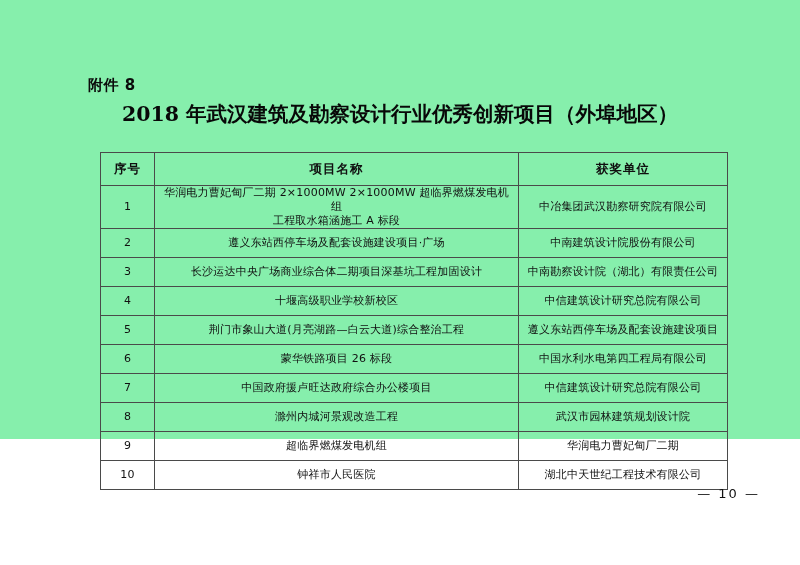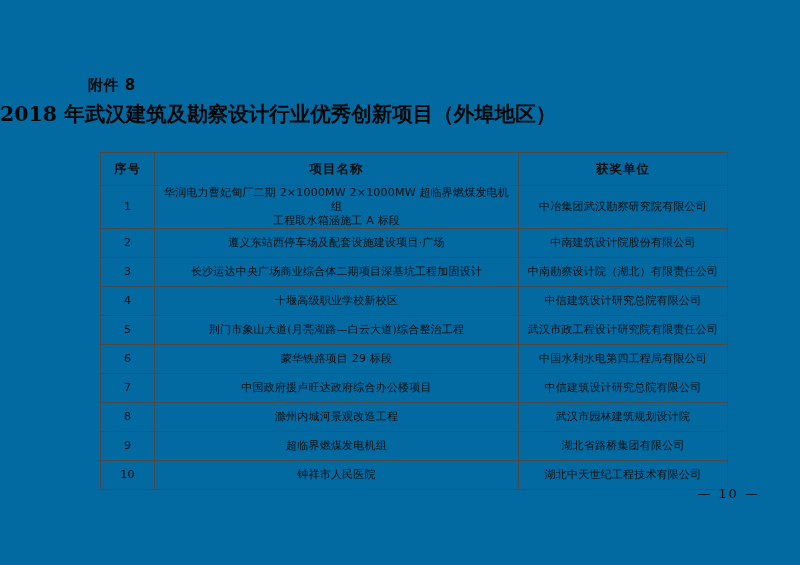--- a/index.html
+++ b/index.html
@@ -11,22 +11,22 @@
     height: 565px;
     background: #ffffff;
     font-family: "DejaVu Sans", "Liberation Sans", sans-serif;
     color: #000000;
     overflow: hidden;
   }
 
   .page {
     position: relative;
     width: 800px;
-    height: 565px;
-    background: #0369a1;
+    height: 439px;
+    background: #86efac;
     box-sizing: border-box;
   }
 
   
   .attachment-label {
     position: absolute;
     left: 88px;
     top: 76px;
     font-family: "DejaVu Sans", "Liberation Sans", sans-serif;
     font-weight: bold;
@@ -35,20 +35,21 @@
     color: #0b0b0b;
     white-space: nowrap;
   }
 
   
   .doc-title {
     position: absolute;
     left: 0;
     top: 100px;
     width: 800px;
+    text-align: center;
     font-family: "DejaVu Serif", "Liberation Serif", serif;
     font-weight: bold;
     font-size: 20.5px;
     letter-spacing: 0px;
     color: #080808;
     white-space: nowrap;
   }
 
   
   .table-wrap {
@@ -162,45 +163,45 @@
 
         <tr>
           <td class="col-seq">4</td>
           <td class="col-name">十堰高级职业学校新校区</td>
           <td class="col-unit">中信建筑设计研究总院有限公司</td>
         </tr>
 
         <tr>
           <td class="col-seq">5</td>
           <td class="col-name">荆门市象山大道(月亮湖路—白云大道)综合整治工程</td>
-          <td class="col-unit">武汉市政工程设计研究院有限责任公司</td>
+          <td class="col-unit">遵义东站西停车场及配套设施建设项目</td>
         </tr>
 
         <tr>
           <td class="col-seq">6</td>
-          <td class="col-name">蒙华铁路项目 29 标段</td>
+          <td class="col-name">蒙华铁路项目 26 标段</td>
           <td class="col-unit">中国水利水电第四工程局有限公司</td>
         </tr>
 
         <tr>
           <td class="col-seq">7</td>
           <td class="col-name">中国政府援卢旺达政府综合办公楼项目</td>
           <td class="col-unit">中信建筑设计研究总院有限公司</td>
         </tr>
 
         <tr>
           <td class="col-seq">8</td>
           <td class="col-name">滁州内城河景观改造工程</td>
           <td class="col-unit">武汉市园林建筑规划设计院</td>
         </tr>
 
         <tr>
           <td class="col-seq">9</td>
           <td class="col-name">超临界燃煤发电机组</td>
-          <td class="col-unit">湖北省路桥集团有限公司</td>
+          <td class="col-unit">华润电力曹妃甸厂二期</td>
         </tr>
 
         <tr>
           <td class="col-seq">10</td>
           <td class="col-name">钟祥市人民医院</td>
           <td class="col-unit">湖北中天世纪工程技术有限公司</td>
         </tr>
 
       </tbody>
     </table>

